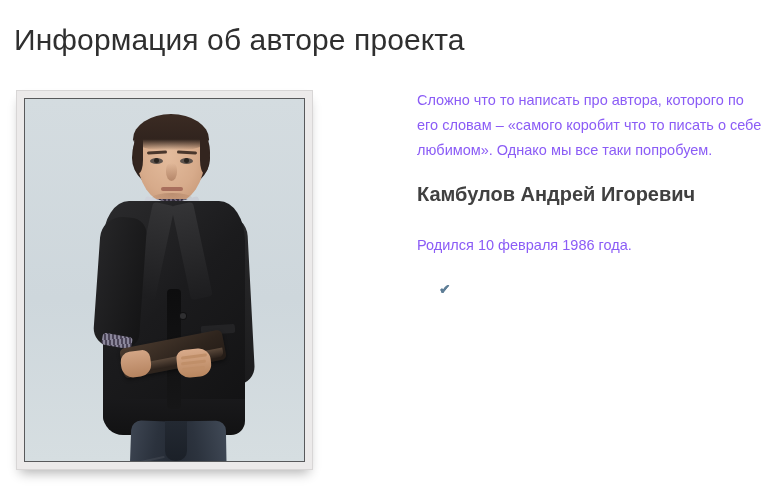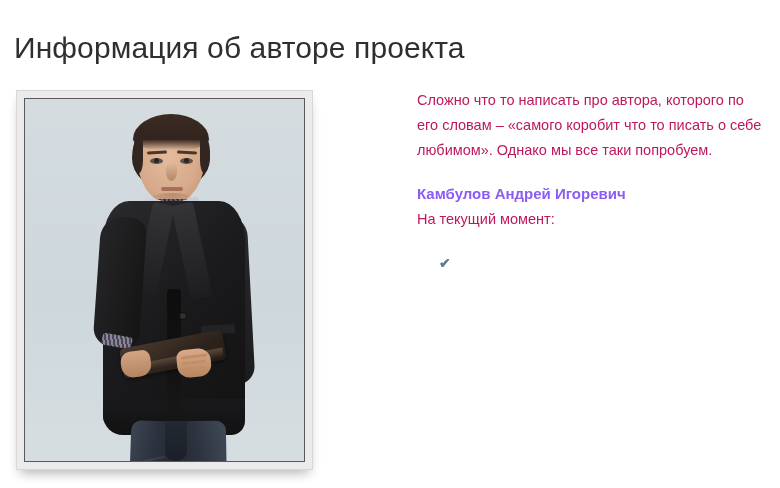--- a/index.html
+++ b/index.html
@@ -19,21 +19,21 @@
     position: relative;
     width: 780px;
     height: 488px;
     background: #ffffff;
   }
 
   
   .page-title {
     position: absolute;
     left: 14px;
-    top: 8px;
+    top: 0;
     font-size: 30px;
     font-weight: 400;
     color: #2f2f2f;
     letter-spacing: 0.1px;
     line-height: 40px;
     white-space: nowrap;
   }
 
   
   .photo-frame {
@@ -258,28 +258,28 @@
   .content {
     position: absolute;
     left: 417px;
     top: 88px;
     width: 350px;
   }
   .para {
     margin: 0 0 20px 0;
     font-size: 14.5px;
     line-height: 25px;
-    color: #be185d;
+    color: #8b5cf6;
   }
   .name {
-    margin: 0 0 2px 0;
-    font-size: 15px;
+    margin: 0 0 28px 0;
+    font-size: 20px;
     line-height: 22px;
     font-weight: bold;
-    color: #8b5cf6;
+    color: #404040;
   }
   .bullets {
     list-style: none;
     margin: 0;
     padding: 0 0 0 22px;
   }
   .bullets li {
     position: relative;
     margin: 0 0 13px 0;
     padding-left: 22px;
@@ -352,22 +352,22 @@
       </div>
     </div>
   </div>
 
   <div class="content">
 
     <p class="para">Сложно что то написать про автора, которого по его словам – «самого коробит что то писать о себе любимом». Однако мы все таки попробуем.</p>
 
     <p class="name">Камбулов Андрей Игоревич</p>
 
-
-    <p class="para">На текущий момент:</p>
+    <p class="para">Родился 10 февраля 1986 года.</p>
+
 
     <ul class="bullets">
       <li>
         <span class="check">✔</span>
       </li>
       <li>
         <span class="check">✔</span>
       </li>
       <li>
         <span class="check">✔</span>

